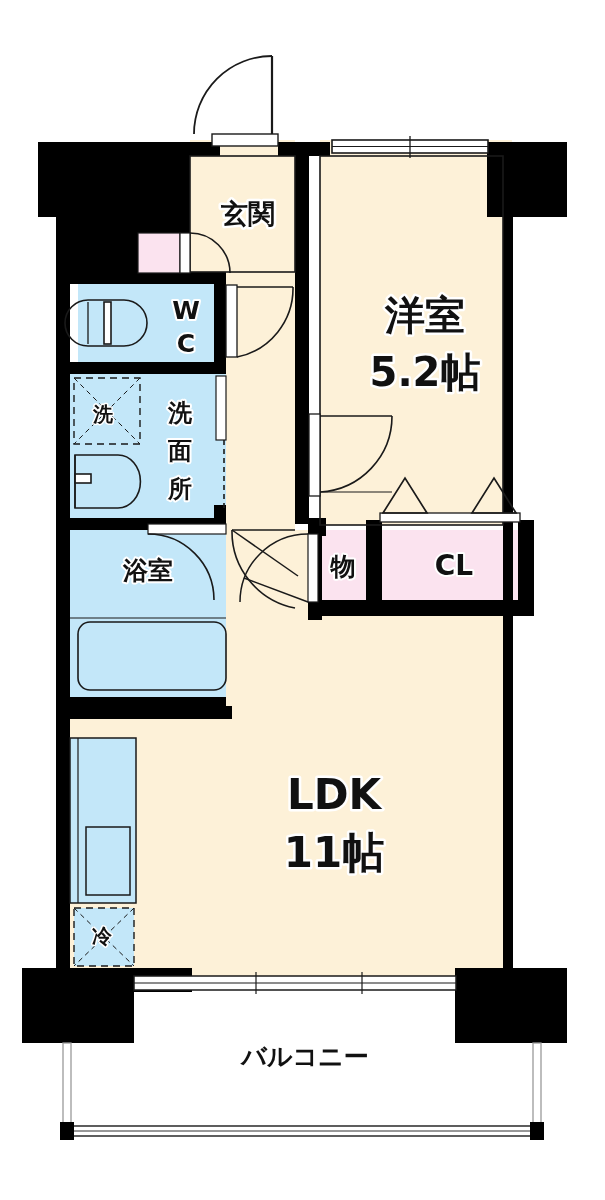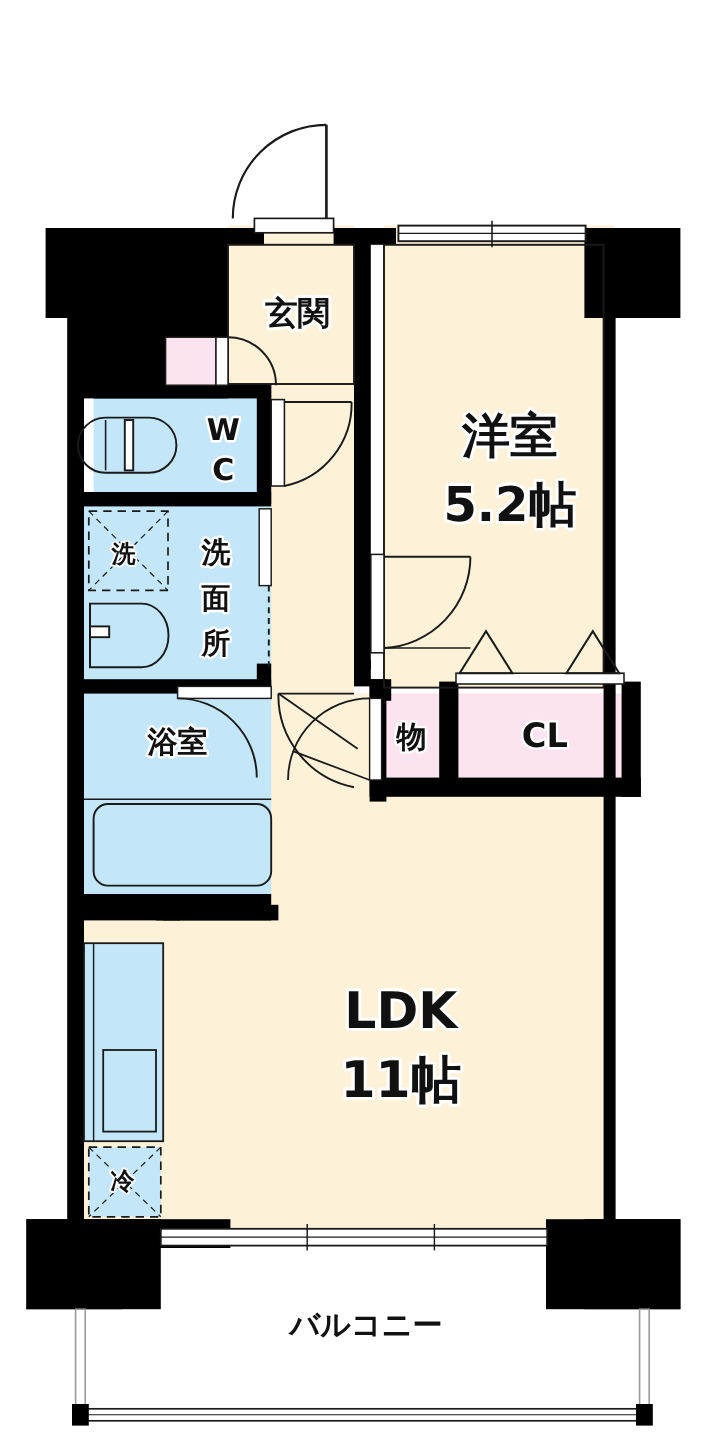--- a/index.html
+++ b/index.html
@@ -12,21 +12,20 @@
     width: 605px;
     height: 1200px;
     font-family: "Liberation Sans", "DejaVu Sans", sans-serif;
     overflow: hidden;
   }
   #plan-root {
     position: relative;
     width: 605px;
     height: 863px;
     background: #ffffff;
-    margin-top: 48px;
   }
   svg#floorplan {
     display: block;
     width: 605px;
     height: 1200px;
   }
   .rm-label {
     font-family: "DejaVu Sans", "Liberation Sans", sans-serif;
     font-weight: bold;
     fill: #111111;

